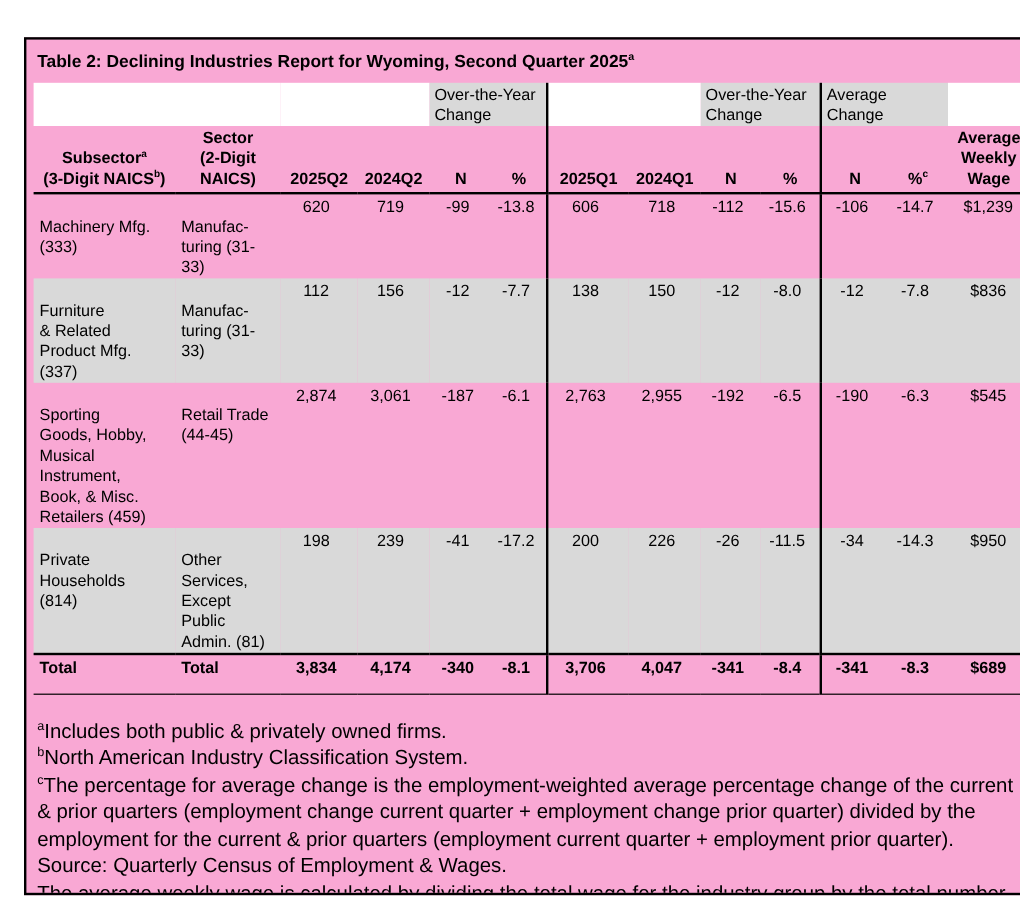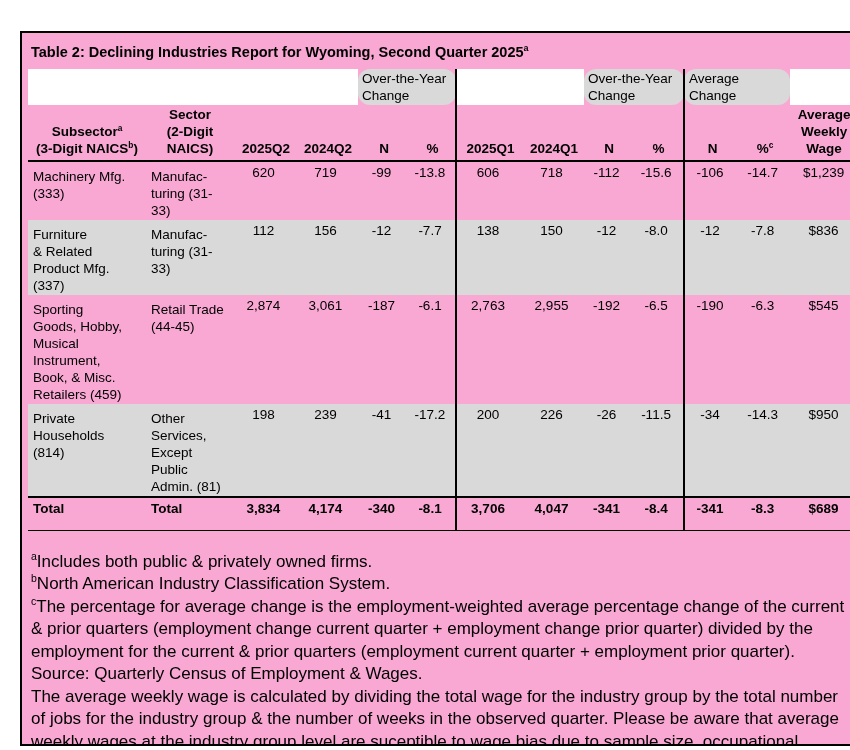--- a/index.html
+++ b/index.html
@@ -35,29 +35,29 @@
     padding:1px 4px;vertical-align:top;line-height:1.26;
     font-weight:normal;text-align:left;
   }
   .blank{background:#fff;}
   .grp{
     background:var(--band-dark);font-weight:bold;text-align:center;
     padding:3px 0 4px;vertical-align:middle;
   }
   .sub{
     background:var(--band-light);font-weight:bold;text-align:center;
-    white-space:pre-line;padding:1px 0 4px;vertical-align:top;border-radius:12px;
+    white-space:pre-line;padding:1px 0 4px;vertical-align:top;
   }
   .sepR{border-right:2px solid var(--line);}
   tr.cols th{
     vertical-align:bottom;font-weight:bold;text-align:center;
     border-bottom:2.5px solid var(--line);
     padding-bottom:3px;white-space:pre-line;
   }
-  tbody td.text{text-align:left;white-space:pre-line;padding-left:5px;padding-top:6px;}
+  tbody td.text{text-align:left;white-space:pre-line;padding-left:5px;padding-top:18px;}
   tbody td.num{text-align:center;padding-right:9px;padding-top:2px;}
   tbody td.wage{padding-right:5px;}
   tr.shaded td{background:var(--row-shade);}
   tr.total td{
     font-weight:bold;
     border-top:2.5px solid var(--line);
     border-bottom:1.5px solid var(--line);
     padding-top:2px;padding-bottom:13px;
   }
   .footnotes{

